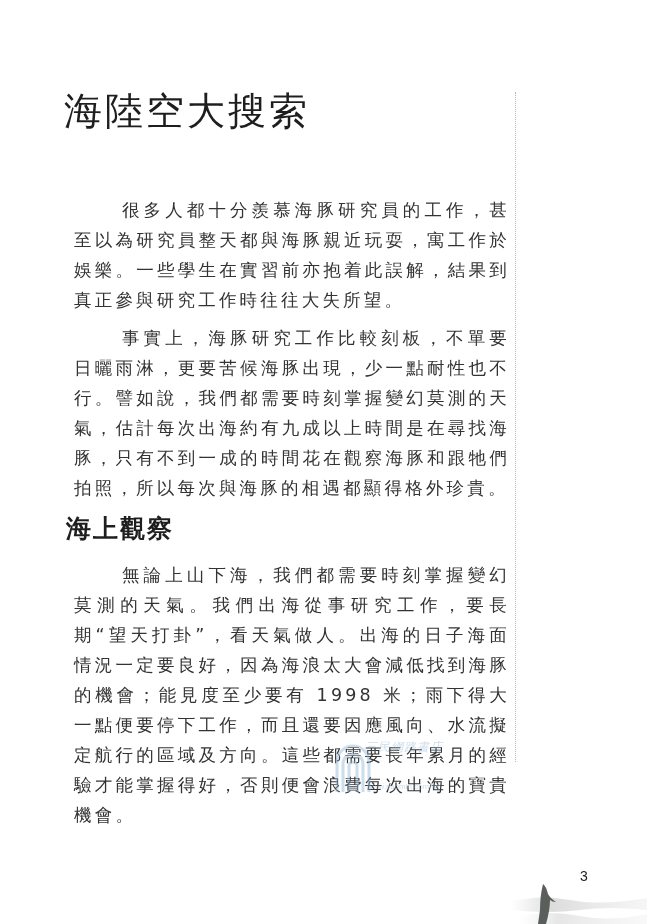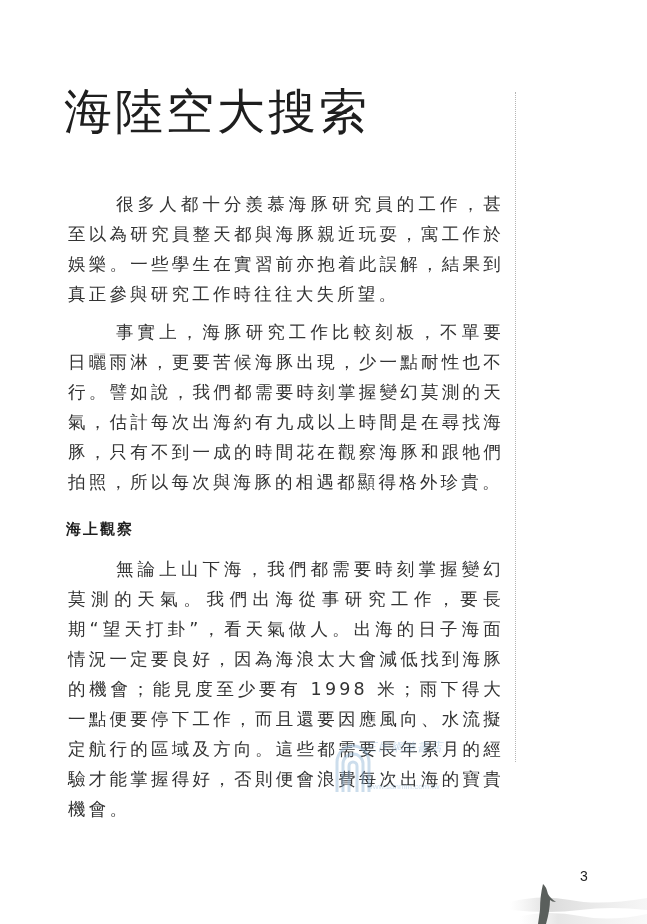--- a/index.html
+++ b/index.html
@@ -2,38 +2,38 @@
 <html><head>
 <meta charset="utf-8">
 <style>
   html, body { margin: 0; padding: 0; }
   body {
     width: 647px; height: 924px; background: #ffffff; position: relative; overflow: hidden;
     font-family: "DejaVu Sans", "Liberation Sans", sans-serif; color: #2a2a2a;
   }
   .page-title {
     position: absolute; left: 64px; top: 86px;
-    font-size: 48px; font-weight: 300; letter-spacing: 3px; color: #1e1e1e;
+    font-size: 38px; font-weight: 300; letter-spacing: 3px; color: #1e1e1e;
     font-family: "DejaVu Sans", sans-serif;
     line-height: 50px; white-space: nowrap;
   }
   .divider {
     position: absolute; left: 515px; top: 92px; width: 0; height: 670px;
     border-left: 1.5px dotted #b5b5b5;
   }
   .para {
     position: absolute; left: 66px; width: 436px;
     font-size: 17.5px; line-height: 30px; letter-spacing: 3.2px; color: #333;
-    text-align: justify; text-indent: 48px; margin: 2px;
+    text-align: justify; text-indent: 48px; margin: 8px;
   }
   .p1 { top: 187px; }
   .p2 { top: 315px; }
   .section-heading {
     position: absolute; left: 66px; top: 514px;
-    font-size: 15px; font-weight: bold; letter-spacing: 2px; color: #1e1e1e;
+    font-size: 25px; font-weight: bold; letter-spacing: 2px; color: #1e1e1e;
     line-height: 30px; margin: 0;
   }
   .p3 { top: 552px; }
   .watermark {
     position: absolute; left: 333px; top: 736px; width: 150px; height: 56px;
     opacity: 0.45;
   }
   .wm-arcs { position: absolute; left: 0; top: 0; }
   .wm-text {
     position: absolute; left: 32px; top: 3px; font-size: 12px; color: #8fb4d6;

